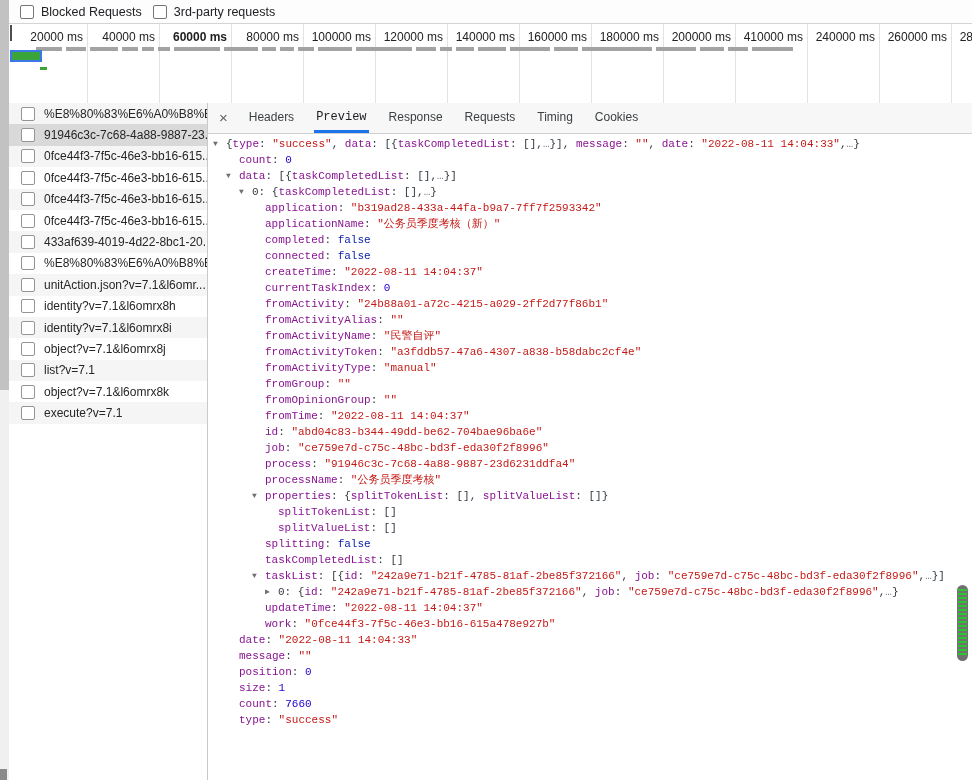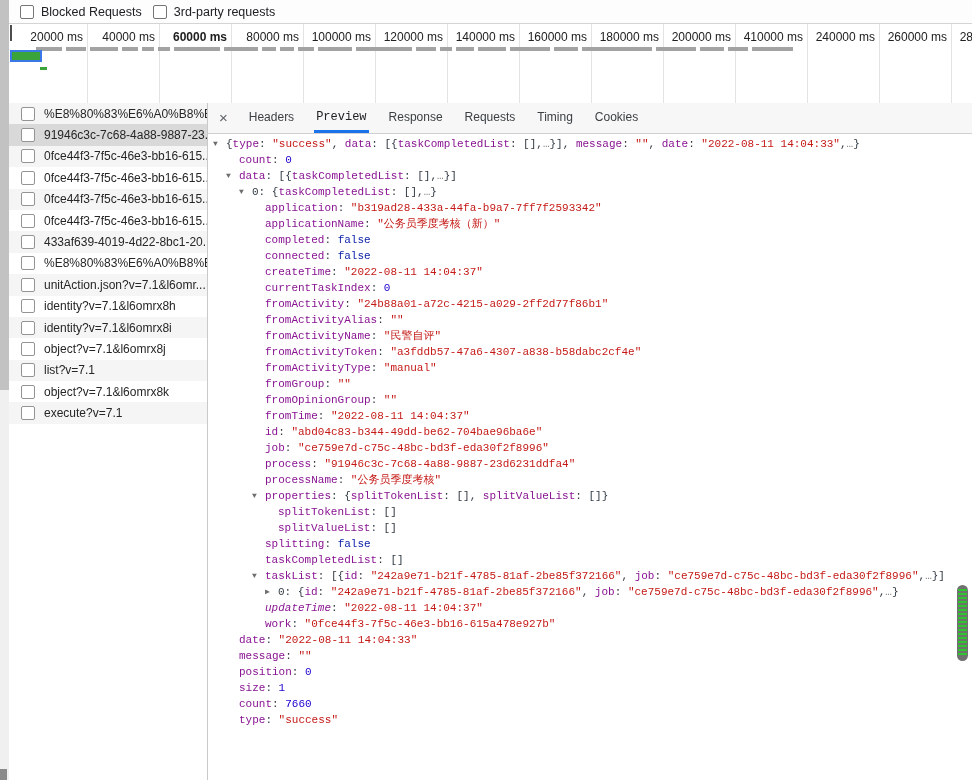--- a/index.html
+++ b/index.html
@@ -242,21 +242,21 @@
           <div class="tree-row"><span class="ind" style="width: 39px;"></span><span class="arrow"></span><span class="seg" style="color: rgb(136, 19, 145);">job</span><span class="seg" style="color: rgb(48, 57, 66);">: </span><span class="seg" style="color: rgb(196, 26, 22);">"ce759e7d-c75c-48bc-bd3f-eda30f2f8996"</span></div>
           <div class="tree-row"><span class="ind" style="width: 39px;"></span><span class="arrow"></span><span class="seg" style="color: rgb(136, 19, 145);">process</span><span class="seg" style="color: rgb(48, 57, 66);">: </span><span class="seg" style="color: rgb(196, 26, 22);">"91946c3c-7c68-4a88-9887-23d6231ddfa4"</span></div>
           <div class="tree-row"><span class="ind" style="width: 39px;"></span><span class="arrow"></span><span class="seg" style="color: rgb(136, 19, 145);">processName</span><span class="seg" style="color: rgb(48, 57, 66);">: </span><span class="seg" style="color: rgb(196, 26, 22);">"公务员季度考核"</span></div>
           <div class="tree-row"><span class="ind" style="width: 39px;"></span><span class="arrow">▼</span><span class="seg" style="color: rgb(136, 19, 145);">properties</span><span class="seg" style="color: rgb(48, 57, 66);">: {</span><span class="seg" style="color: rgb(136, 19, 145);">splitTokenList</span><span class="seg" style="color: rgb(48, 57, 66);">: [], </span><span class="seg" style="color: rgb(136, 19, 145);">splitValueList</span><span class="seg" style="color: rgb(48, 57, 66);">: []}</span></div>
           <div class="tree-row"><span class="ind" style="width: 52px;"></span><span class="arrow"></span><span class="seg" style="color: rgb(136, 19, 145);">splitTokenList</span><span class="seg" style="color: rgb(48, 57, 66);">: []</span></div>
           <div class="tree-row"><span class="ind" style="width: 52px;"></span><span class="arrow"></span><span class="seg" style="color: rgb(136, 19, 145);">splitValueList</span><span class="seg" style="color: rgb(48, 57, 66);">: []</span></div>
           <div class="tree-row"><span class="ind" style="width: 39px;"></span><span class="arrow"></span><span class="seg" style="color: rgb(136, 19, 145);">splitting</span><span class="seg" style="color: rgb(48, 57, 66);">: </span><span class="seg" style="color: rgb(13, 34, 170);">false</span></div>
           <div class="tree-row"><span class="ind" style="width: 39px;"></span><span class="arrow"></span><span class="seg" style="color: rgb(136, 19, 145);">taskCompletedList</span><span class="seg" style="color: rgb(48, 57, 66);">: []</span></div>
           <div class="tree-row"><span class="ind" style="width: 39px;"></span><span class="arrow">▼</span><span class="seg" style="color: rgb(136, 19, 145);">taskList</span><span class="seg" style="color: rgb(48, 57, 66);">: [{</span><span class="seg" style="color: rgb(136, 19, 145);">id</span><span class="seg" style="color: rgb(48, 57, 66);">: </span><span class="seg" style="color: rgb(196, 26, 22);">"242a9e71-b21f-4785-81af-2be85f372166"</span><span class="seg" style="color: rgb(48, 57, 66);">, </span><span class="seg" style="color: rgb(136, 19, 145);">job</span><span class="seg" style="color: rgb(48, 57, 66);">: </span><span class="seg" style="color: rgb(196, 26, 22);">"ce759e7d-c75c-48bc-bd3f-eda30f2f8996"</span><span class="seg" style="color: rgb(48, 57, 66);">,</span><span class="seg" style="color: rgb(128, 128, 128);">…</span><span class="seg" style="color: rgb(48, 57, 66);">}]</span></div>
           <div class="tree-row"><span class="ind" style="width: 52px;"></span><span class="arrow">▶</span><span class="seg" style="color: rgb(48, 57, 66);">0: {</span><span class="seg" style="color: rgb(136, 19, 145);">id</span><span class="seg" style="color: rgb(48, 57, 66);">: </span><span class="seg" style="color: rgb(196, 26, 22);">"242a9e71-b21f-4785-81af-2be85f372166"</span><span class="seg" style="color: rgb(48, 57, 66);">, </span><span class="seg" style="color: rgb(136, 19, 145);">job</span><span class="seg" style="color: rgb(48, 57, 66);">: </span><span class="seg" style="color: rgb(196, 26, 22);">"ce759e7d-c75c-48bc-bd3f-eda30f2f8996"</span><span class="seg" style="color: rgb(48, 57, 66);">,</span><span class="seg" style="color: rgb(128, 128, 128);">…</span><span class="seg" style="color: rgb(48, 57, 66);">}</span></div>
-          <div class="tree-row"><span class="ind" style="width: 39px;"></span><span class="arrow"></span><span class="seg" style="color: rgb(136, 19, 145); font-style: italic;">updateTime</span><span class="seg" style="color: rgb(48, 57, 66);">: </span><span class="seg" style="color: rgb(196, 26, 22);">"2022-08-11 14:04:37"</span></div>
+          <div class="tree-row"><span class="ind" style="width: 39px;"></span><span class="arrow"></span><span class="seg" style="color: rgb(136, 19, 145);">updateTime</span><span class="seg" style="color: rgb(48, 57, 66);">: </span><span class="seg" style="color: rgb(196, 26, 22);">"2022-08-11 14:04:37"</span></div>
           <div class="tree-row"><span class="ind" style="width: 39px;"></span><span class="arrow"></span><span class="seg" style="color: rgb(136, 19, 145);">work</span><span class="seg" style="color: rgb(48, 57, 66);">: </span><span class="seg" style="color: rgb(196, 26, 22);">"0fce44f3-7f5c-46e3-bb16-615a478e927b"</span></div>
           <div class="tree-row"><span class="ind" style="width: 13px;"></span><span class="arrow"></span><span class="seg" style="color: rgb(136, 19, 145);">date</span><span class="seg" style="color: rgb(48, 57, 66);">: </span><span class="seg" style="color: rgb(196, 26, 22);">"2022-08-11 14:04:33"</span></div>
           <div class="tree-row"><span class="ind" style="width: 13px;"></span><span class="arrow"></span><span class="seg" style="color: rgb(136, 19, 145);">message</span><span class="seg" style="color: rgb(48, 57, 66);">: </span><span class="seg" style="color: rgb(196, 26, 22);">""</span></div>
           <div class="tree-row"><span class="ind" style="width: 13px;"></span><span class="arrow"></span><span class="seg" style="color: rgb(136, 19, 145);">position</span><span class="seg" style="color: rgb(48, 57, 66);">: </span><span class="seg" style="color: rgb(28, 0, 207);">0</span></div>
           <div class="tree-row"><span class="ind" style="width: 13px;"></span><span class="arrow"></span><span class="seg" style="color: rgb(136, 19, 145);">size</span><span class="seg" style="color: rgb(48, 57, 66);">: </span><span class="seg" style="color: rgb(28, 0, 207);">1</span></div>
           <div class="tree-row"><span class="ind" style="width: 13px;"></span><span class="arrow"></span><span class="seg" style="color: rgb(136, 19, 145);">count</span><span class="seg" style="color: rgb(48, 57, 66);">: </span><span class="seg" style="color: rgb(28, 0, 207);">7660</span></div>
           <div class="tree-row"><span class="ind" style="width: 13px;"></span><span class="arrow"></span><span class="seg" style="color: rgb(136, 19, 145);">type</span><span class="seg" style="color: rgb(48, 57, 66);">: </span><span class="seg" style="color: rgb(196, 26, 22);">"success"</span></div>
         </div>
     </div>
   </div>

